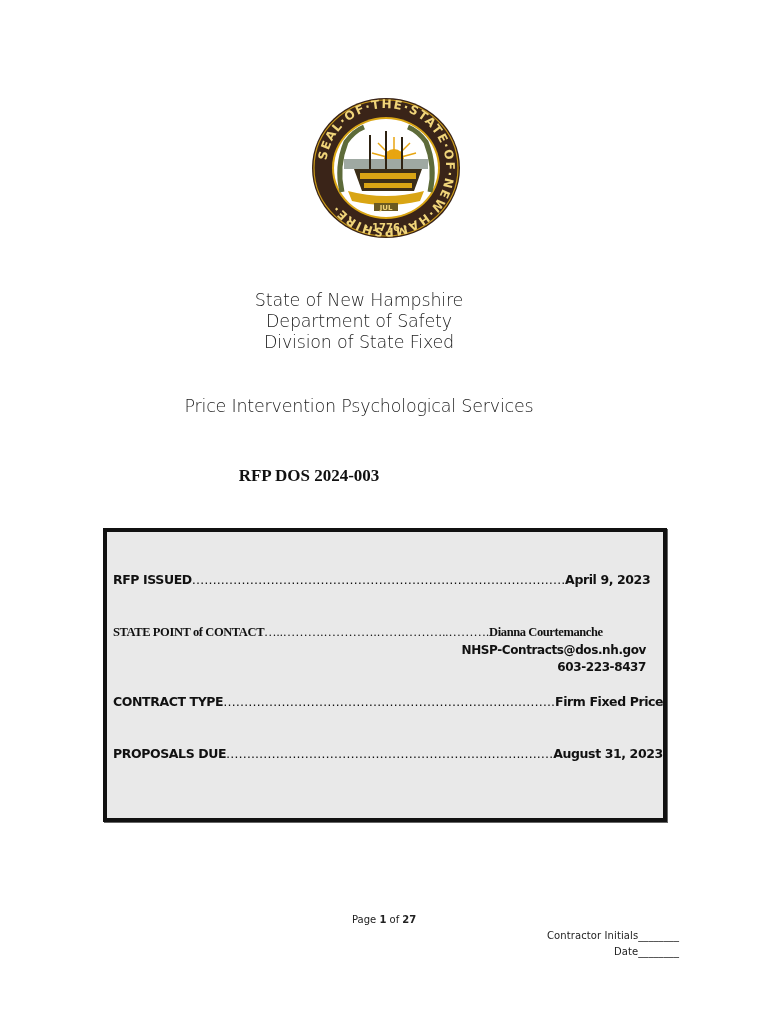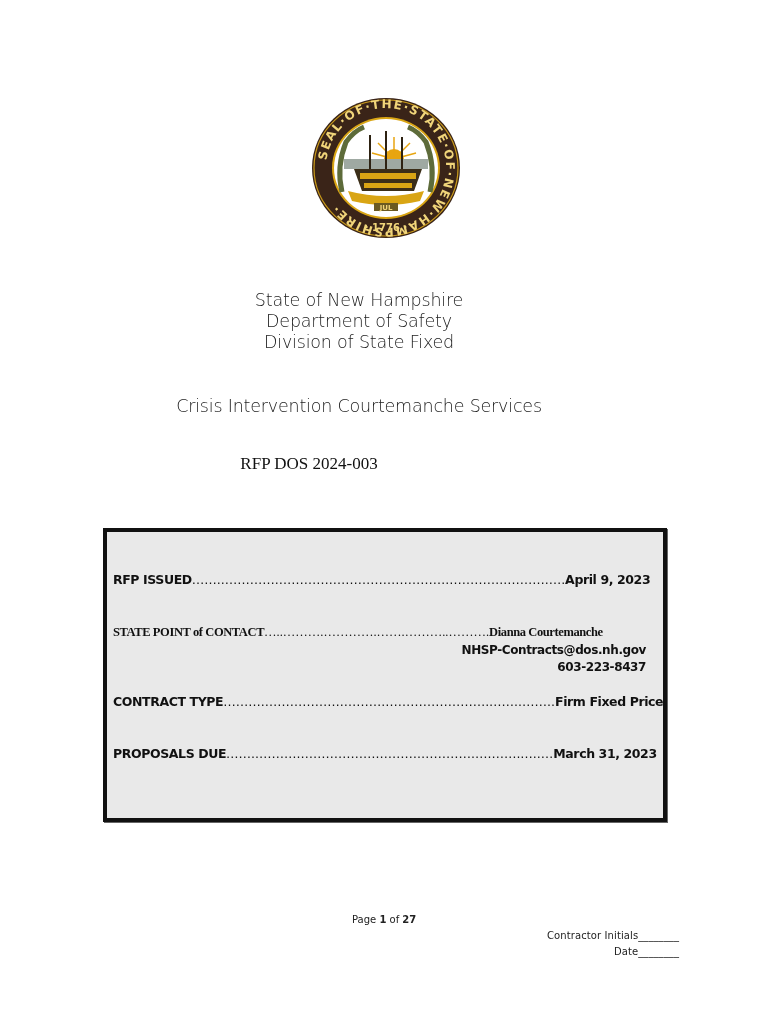--- a/index.html
+++ b/index.html
@@ -39,24 +39,24 @@
     }
     .project-title {
       top: 396px;
       font-size: 17.5px;
       letter-spacing: -0.2px;
     }
     .rfp-number {
       position: absolute;
       left: 0;
       width: 618px;
-      top: 454px;
+      top: 466px;
       text-align: center;
       font-family: "Liberation Serif", "DejaVu Serif", serif;
-      font-weight: normal;
+      font-weight: bold;
       font-size: 17px;
       color: #111;
     }
     .info-box {
       position: absolute;
       left: 103px;
       top: 528px;
       width: 556px;
       height: 286px;
       background: #e9e9e9;
@@ -171,41 +171,41 @@
     <text x="76" y="113" text-anchor="middle" font-family="DejaVu Sans, sans-serif" font-size="7" font-weight="bold" fill="#f1d57a">JUL</text>
   </svg>
 </div>
 
 <div class="header-block org-lines">
   <div>State of New Hampshire</div>
   <div>Department of Safety</div>
   <div>Division of State Fixed</div>
 </div>
 
-<div class="header-block project-title">Crisis Intervention Courtemanche Services</div>
+<div class="header-block project-title">Price Intervention Psychological Services</div>
 
 <div class="rfp-number">RFP DOS 2024-003</div>
 
 <div class="info-box">
   <div class="info-row row-issued">
     <span class="label">RFP ISSUED</span><span class="dots">……..………….………….……………………….…………..……….….</span><span class="value">April 9, 2023</span>
   </div>
 
   <div class="info-row row-contact">
     <span class="label">STATE POINT of CONTACT</span><span class="dots">…..……….………….…….………..……….</span><span class="value">Dianna Courtemanche</span>
   </div>
   <div class="contact-extra contact-email">NHSP-Contracts@dos.nh.gov</div>
   <div class="contact-extra contact-phone">603-223-8437</div>
 
   <div class="info-row row-type">
     <span class="label">CONTRACT TYPE</span><span class="dots">……….……………….……….…………………….……..……..</span><span class="value">Firm Fixed Price</span>
   </div>
 
   <div class="info-row row-due">
-    <span class="label">PROPOSALS DUE</span><span class="dots">……..……….……………….……….………….….…….…..…</span><span class="value">March 31, 2023</span>
+    <span class="label">PROPOSALS DUE</span><span class="dots">……..……….……………….……….………….….…….…..…</span><span class="value">August 31, 2023</span>
   </div>
 </div>
 
 <div class="footer-page">
   <span>Page </span><b>1</b><span> of </span><b>27</b>
 </div>
 <div class="footer-initials">Contractor Initials________</div>
 <div class="footer-date">Date________</div>
 
 </body></html>

